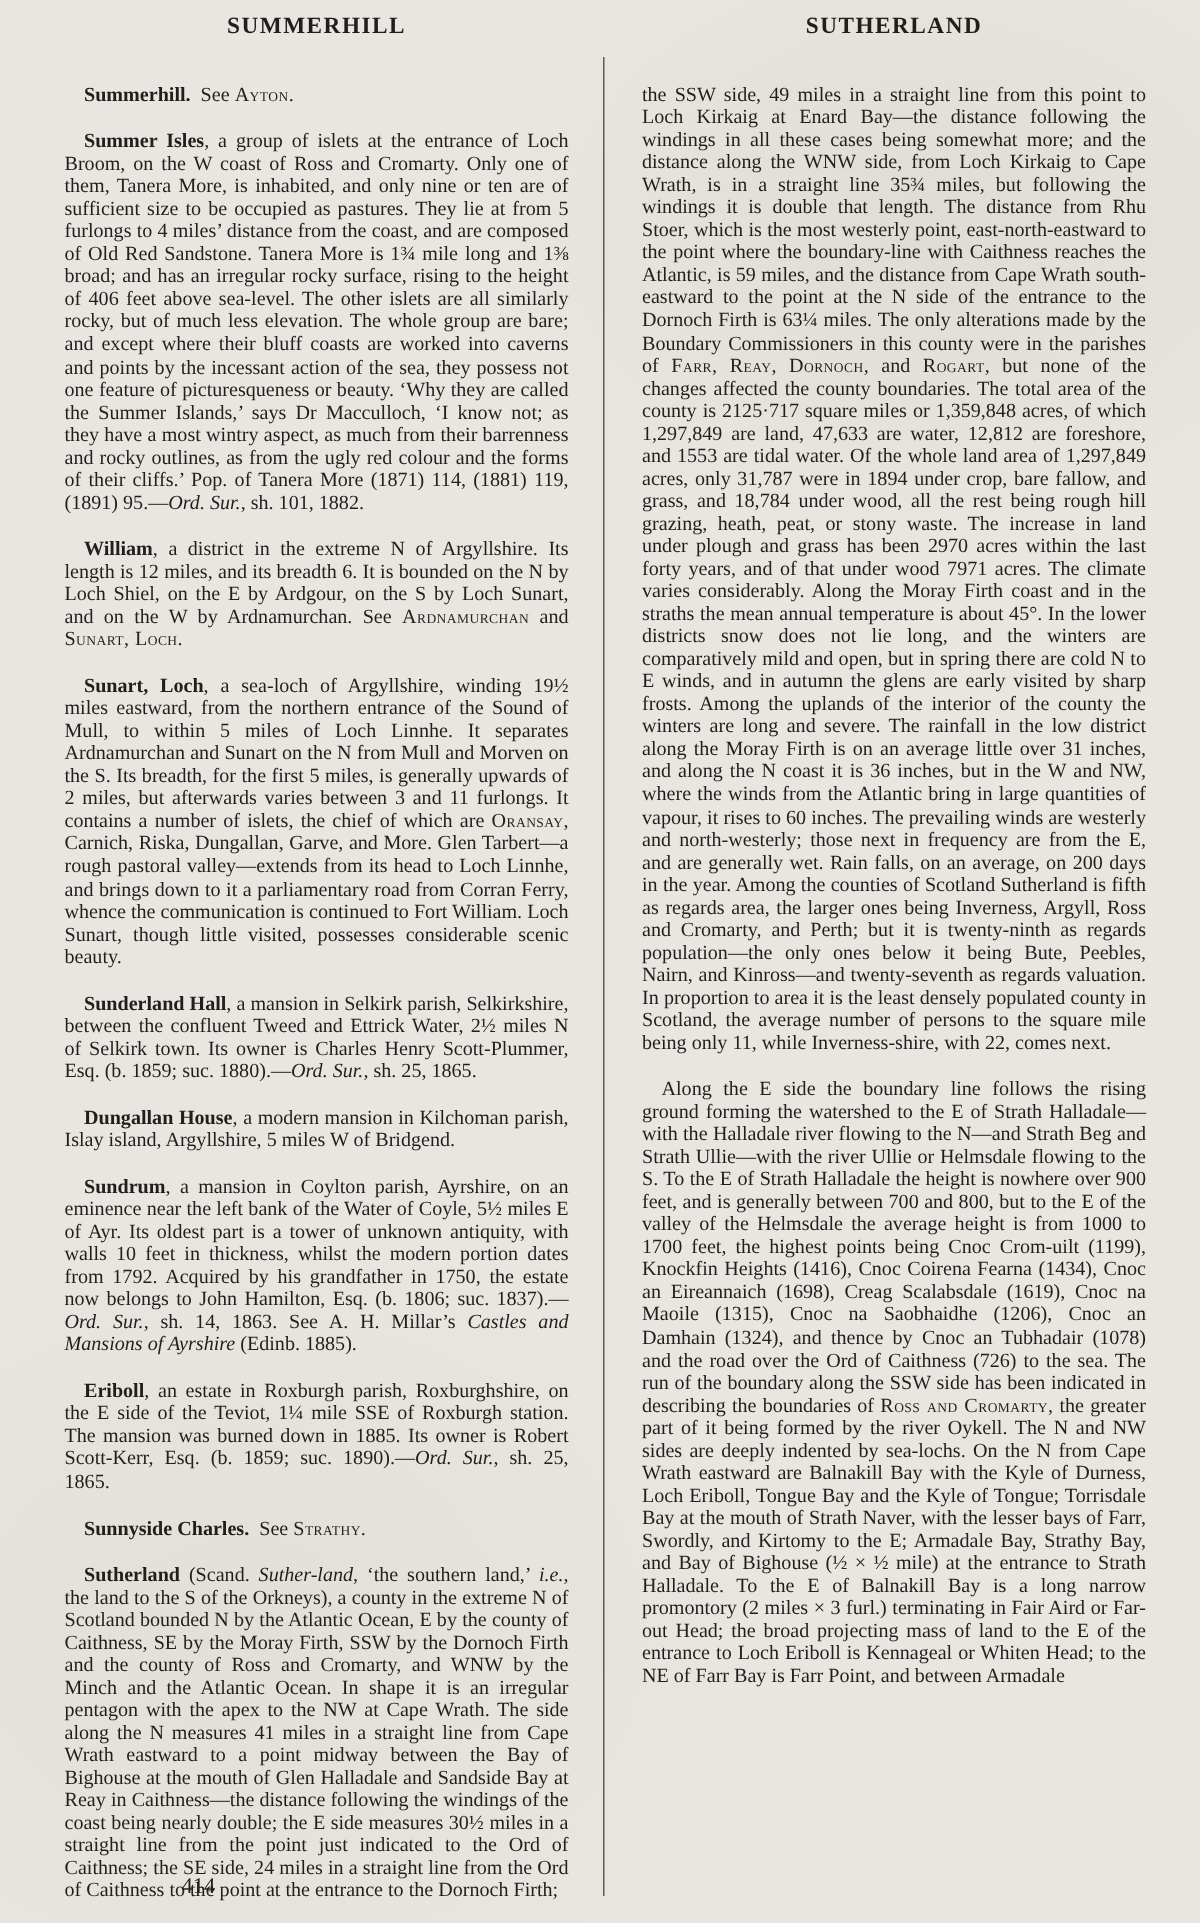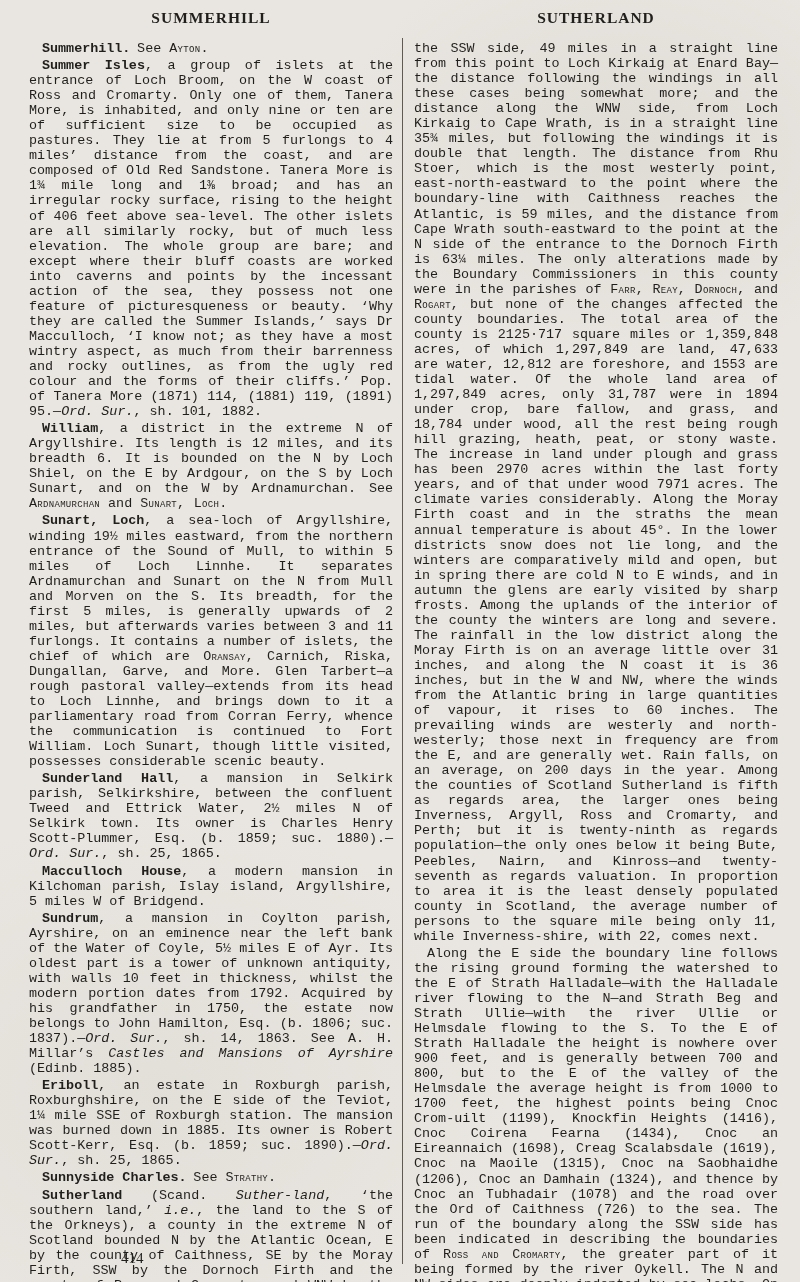--- a/index.html
+++ b/index.html
@@ -26,21 +26,21 @@
     width:1px; height:1226px;
     background:#5f5a52;
   }
   .column {
     position:absolute; top:39px; width:368px;
     font-size:13.4px; line-height:15.05px;
     text-align:justify;
   }
   .column.left  { left:27px; }
   .column.right { left:412px; }
-  p.para { margin:2px; padding:0; text-indent:13px;font-family:Liberation Mono, monospace; }
+  p.para { margin:16px; padding:0; text-indent:13px; }
   p.para.noindent { text-indent:0; }
   .b  { font-weight:bold; }
   .i  { font-style:italic; }
   .sc { font-variant:small-caps; letter-spacing:0.3px; }
   .page-number {
     position:absolute; left:121px; top:1250px;
     font-size:15px;
   }
 </style>
 </head>
@@ -49,21 +49,21 @@
 <div class="page">
   <div class="running-head left">SUMMERHILL</div>
   <div class="running-head right">SUTHERLAND</div>
   <div class="col-divider"></div>
   <div class="column left">
       <p class="para"><span class="b">Summerhill.</span><span> See </span><span class="sc">Ayton</span><span>.</span></p>
       <p class="para"><span class="b">Summer Isles</span><span>, a group of islets at the entrance of Loch Broom, on the W coast of Ross and Cromarty. Only one of them, Tanera More, is inhabited, and only nine or ten are of sufficient size to be occupied as pastures. They lie at from 5 furlongs to 4 miles’ distance from the coast, and are composed of Old Red Sandstone. Tanera More is 1¾ mile long and 1⅜ broad; and has an irregular rocky surface, rising to the height of 406 feet above sea-level. The other islets are all similarly rocky, but of much less elevation. The whole group are bare; and except where their bluff coasts are worked into caverns and points by the incessant action of the sea, they possess not one feature of picturesqueness or beauty. ‘Why they are called the Summer Islands,’ says Dr Macculloch, ‘I know not; as they have a most wintry aspect, as much from their barrenness and rocky outlines, as from the ugly red colour and the forms of their cliffs.’ Pop. of Tanera More (1871) 114, (1881) 119, (1891) 95.—</span><span class="i">Ord. Sur.</span><span>, sh. 101, 1882.</span></p>
       <p class="para"><span class="b">William</span><span>, a district in the extreme N of Argyllshire. Its length is 12 miles, and its breadth 6. It is bounded on the N by Loch Shiel, on the E by Ardgour, on the S by Loch Sunart, and on the W by Ardnamurchan. See </span><span class="sc">Ardnamurchan</span><span> and </span><span class="sc">Sunart, Loch</span><span>.</span></p>
       <p class="para"><span class="b">Sunart, Loch</span><span>, a sea-loch of Argyllshire, winding 19½ miles eastward, from the northern entrance of the Sound of Mull, to within 5 miles of Loch Linnhe. It separates Ardnamurchan and Sunart on the N from Mull and Morven on the S. Its breadth, for the first 5 miles, is generally upwards of 2 miles, but afterwards varies between 3 and 11 furlongs. It contains a number of islets, the chief of which are </span><span class="sc">Oransay</span><span>, Carnich, Riska, Dungallan, Garve, and More. Glen Tarbert—a rough pastoral valley—extends from its head to Loch Linnhe, and brings down to it a parliamentary road from Corran Ferry, whence the communication is continued to Fort William. Loch Sunart, though little visited, possesses considerable scenic beauty.</span></p>
       <p class="para"><span class="b">Sunderland Hall</span><span>, a mansion in Selkirk parish, Selkirkshire, between the confluent Tweed and Ettrick Water, 2½ miles N of Selkirk town. Its owner is Charles Henry Scott-Plummer, Esq. (b. 1859; suc. 1880).—</span><span class="i">Ord. Sur.</span><span>, sh. 25, 1865.</span></p>
-      <p class="para"><span class="b">Macculloch House</span><span>, a modern mansion in Kilchoman parish, Islay island, Argyllshire, 5 miles W of Bridgend.</span></p>
+      <p class="para"><span class="b">Dungallan House</span><span>, a modern mansion in Kilchoman parish, Islay island, Argyllshire, 5 miles W of Bridgend.</span></p>
       <p class="para"><span class="b">Sundrum</span><span>, a mansion in Coylton parish, Ayrshire, on an eminence near the left bank of the Water of Coyle, 5½ miles E of Ayr. Its oldest part is a tower of unknown antiquity, with walls 10 feet in thickness, whilst the modern portion dates from 1792. Acquired by his grandfather in 1750, the estate now belongs to John Hamilton, Esq. (b. 1806; suc. 1837).—</span><span class="i">Ord. Sur.</span><span>, sh. 14, 1863. See A. H. Millar’s </span><span class="i">Castles and Mansions of Ayrshire</span><span> (Edinb. 1885).</span></p>
       <p class="para"><span class="b">Eriboll</span><span>, an estate in Roxburgh parish, Roxburghshire, on the E side of the Teviot, 1¼ mile SSE of Roxburgh station. The mansion was burned down in 1885. Its owner is Robert Scott-Kerr, Esq. (b. 1859; suc. 1890).—</span><span class="i">Ord. Sur.</span><span>, sh. 25, 1865.</span></p>
       <p class="para"><span class="b">Sunnyside Charles.</span><span> See </span><span class="sc">Strathy</span><span>.</span></p>
       <p class="para"><span class="b">Sutherland</span><span> (Scand. </span><span class="i">Suther-land</span><span>, ‘the southern land,’ </span><span class="i">i.e.</span><span>, the land to the S of the Orkneys), a county in the extreme N of Scotland bounded N by the Atlantic Ocean, E by the county of Caithness, SE by the Moray Firth, SSW by the Dornoch Firth and the county of Ross and Cromarty, and WNW by the Minch and the Atlantic Ocean. In shape it is an irregular pentagon with the apex to the NW at Cape Wrath. The side along the N measures 41 miles in a straight line from Cape Wrath eastward to a point midway between the Bay of Bighouse at the mouth of Glen Halladale and Sandside Bay at Reay in Caithness—the distance following the windings of the coast being nearly double; the E side measures 30½ miles in a straight line from the point just indicated to the Ord of Caithness; the SE side, 24 miles in a straight line from the Ord of Caithness to the point at the entrance to the Dornoch Firth;</span></p>
     </div>
   <div class="column right">
       <p class="para noindent"><span>the SSW side, 49 miles in a straight line from this point to Loch Kirkaig at Enard Bay—the distance following the windings in all these cases being somewhat more; and the distance along the WNW side, from Loch Kirkaig to Cape Wrath, is in a straight line 35¾ miles, but following the windings it is double that length. The distance from Rhu Stoer, which is the most westerly point, east-north-eastward to the point where the boundary-line with Caithness reaches the Atlantic, is 59 miles, and the distance from Cape Wrath south-eastward to the point at the N side of the entrance to the Dornoch Firth is 63¼ miles. The only alterations made by the Boundary Commissioners in this county were in the parishes of </span><span class="sc">Farr</span><span>, </span><span class="sc">Reay</span><span>, </span><span class="sc">Dornoch</span><span>, and </span><span class="sc">Rogart</span><span>, but none of the changes affected the county boundaries. The total area of the county is 2125·717 square miles or 1,359,848 acres, of which 1,297,849 are land, 47,633 are water, 12,812 are foreshore, and 1553 are tidal water. Of the whole land area of 1,297,849 acres, only 31,787 were in 1894 under crop, bare fallow, and grass, and 18,784 under wood, all the rest being rough hill grazing, heath, peat, or stony waste. The increase in land under plough and grass has been 2970 acres within the last forty years, and of that under wood 7971 acres. The climate varies considerably. Along the Moray Firth coast and in the straths the mean annual temperature is about 45°. In the lower districts snow does not lie long, and the winters are comparatively mild and open, but in spring there are cold N to E winds, and in autumn the glens are early visited by sharp frosts. Among the uplands of the interior of the county the winters are long and severe. The rainfall in the low district along the Moray Firth is on an average little over 31 inches, and along the N coast it is 36 inches, but in the W and NW, where the winds from the Atlantic bring in large quantities of vapour, it rises to 60 inches. The prevailing winds are westerly and north-westerly; those next in frequency are from the E, and are generally wet. Rain falls, on an average, on 200 days in the year. Among the counties of Scotland Sutherland is fifth as regards area, the larger ones being Inverness, Argyll, Ross and Cromarty, and Perth; but it is twenty-ninth as regards population—the only ones below it being Bute, Peebles, Nairn, and Kinross—and twenty-seventh as regards valuation. In proportion to area it is the least densely populated county in Scotland, the average number of persons to the square mile being only 11, while Inverness-shire, with 22, comes next.</span></p>
       <p class="para"><span>Along the E side the boundary line follows the rising ground forming the watershed to the E of Strath Halladale—with the Halladale river flowing to the N—and Strath Beg and Strath Ullie—with the river Ullie or Helmsdale flowing to the S. To the E of Strath Halladale the height is nowhere over 900 feet, and is generally between 700 and 800, but to the E of the valley of the Helmsdale the average height is from 1000 to 1700 feet, the highest points being Cnoc Crom-uilt (1199), Knockfin Heights (1416), Cnoc Coirena Fearna (1434), Cnoc an Eireannaich (1698), Creag Scalabsdale (1619), Cnoc na Maoile (1315), Cnoc na Saobhaidhe (1206), Cnoc an Damhain (1324), and thence by Cnoc an Tubhadair (1078) and the road over the Ord of Caithness (726) to the sea. The run of the boundary along the SSW side has been indicated in describing the boundaries of </span><span class="sc">Ross and Cromarty</span><span>, the greater part of it being formed by the river Oykell. The N and NW sides are deeply indented by sea-lochs. On the N from Cape Wrath eastward are Balnakill Bay with the Kyle of Durness, Loch Eriboll, Tongue Bay and the Kyle of Tongue; Torrisdale Bay at the mouth of Strath Naver, with the lesser bays of Farr, Swordly, and Kirtomy to the E; Armadale Bay, Strathy Bay, and Bay of Bighouse (½ × ½ mile) at the entrance to Strath Halladale. To the E of Balnakill Bay is a long narrow promontory (2 miles × 3 furl.) terminating in Fair Aird or Far-out Head; the broad projecting mass of land to the E of the entrance to Loch Eriboll is Kennageal or Whiten Head; to the NE of Farr Bay is Farr Point, and between Armadale</span></p>
     </div>
   <div class="page-number">414</div>

